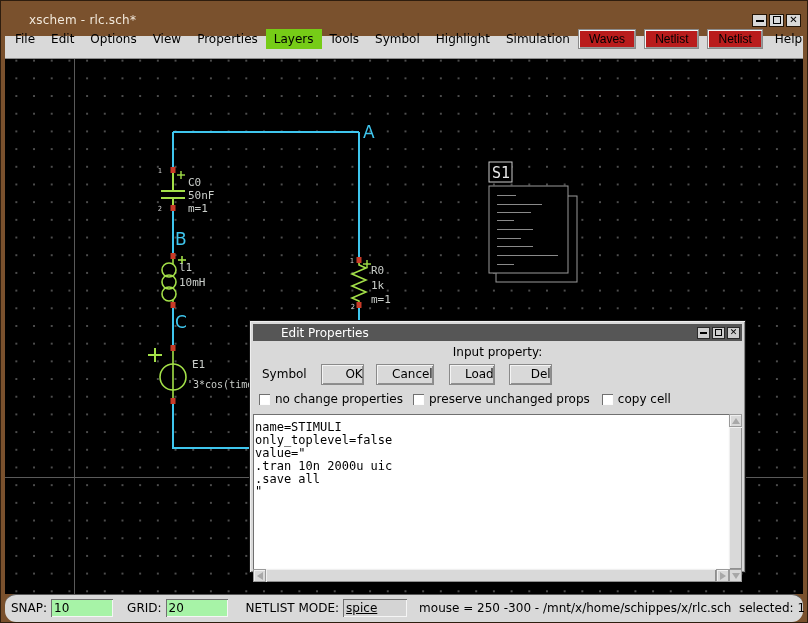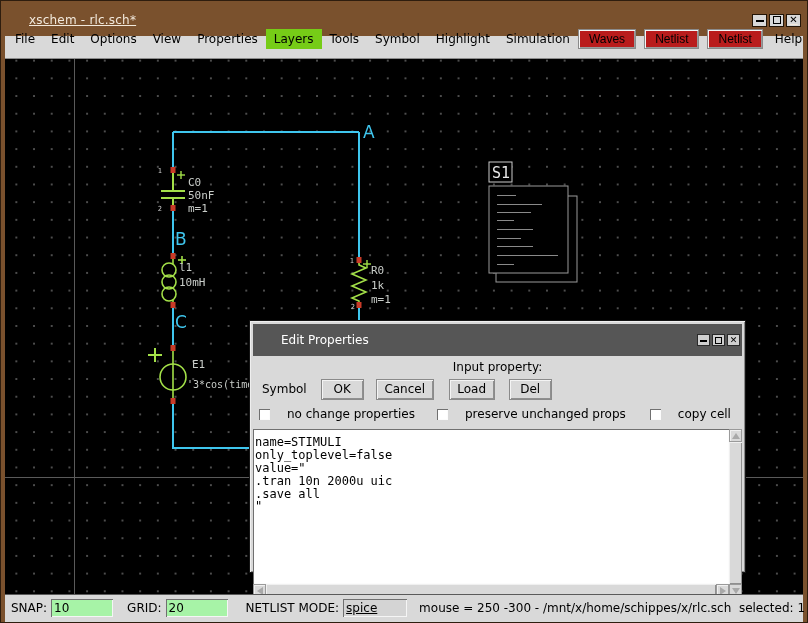--- a/index.html
+++ b/index.html
@@ -2,21 +2,21 @@
 <html><head>
 <meta charset="utf-8">
 <style>
   * { margin:0; padding:0; box-sizing:border-box; }
   html,body { width:808px; height:623px; }
   body { font-family:"DejaVu Sans","Liberation Sans",sans-serif; font-size:12px; color:#000; }
 
   .window { width:808px; height:623px; background:#7a512d; padding:0 4px; border:1px solid #2e1d0e; display:flex; flex-direction:column; }
 
   
-  .titlebar { height:36px; display:flex; align-items:center; color:#f2e9dc; padding:3px 2px 0 24px;text-decoration:underline; }
+  .titlebar { height:36px; display:flex; align-items:center; color:#f2e9dc; padding:3px 2px 0 24px; }
   .titlebar .title { font-size:12px; letter-spacing:0.2px; }
   .win-btns { margin-left:auto; display:flex; gap:2px; }
   .wbtn { width:15px; height:13px; background:#d9d9d9; border:1px solid #231507; display:flex; align-items:center; justify-content:center; }
   .glyph-min { width:8px; height:7px; border-bottom:2px solid #000; margin-top:-4px; }
   .glyph-max { width:8px; height:8px; border:1.5px solid #000; }
   .glyph-close { font-size:10px; font-weight:bold; line-height:1; color:#000; }
 
   
   .menubar { height:23px; background:#d9d9d9; display:flex; align-items:center; padding:0 4px 16px 2px; border-bottom:1px solid #8c8c8c; }
   .menu-item { padding:3px 8px; font-size:12px; cursor:default; white-space:nowrap; }
@@ -29,41 +29,41 @@
   
   .canvas { position:relative; height:544px; background-color:#000;
             background-image: radial-gradient(circle, #4d4d4d 0 0.8px, transparent 1px);
             background-size:17.7px 17.7px; background-position:2.5px 10.5px; overflow:hidden; }
   .canvas svg { position:absolute; left:0; top:0; }
 
   
   .dialog { position:absolute; left:244px; top:261px; width:497px; height:253px;
             background:#d9d9d9; border:1px solid #141414; padding:3px;
             box-shadow: inset 1px 1px 0 #efefef, inset -1px -1px 0 #8a8a8a; }
-  .dlg-titlebar { height:32px; background:#565656; display:flex; align-items:center; padding:0 2px 0 28px; }
+  .dlg-titlebar { height:17px; background:#565656; display:flex; align-items:center; padding:0 2px 0 28px; }
   .dlg-title { color:#fff; font-size:12px; }
   .dlg-btns { margin-left:auto; display:flex; gap:2px; }
   .dbtn { width:13px; height:12px; background:#cfcfcf; border:1px solid #2a2a2a; display:flex; align-items:center; justify-content:center; }
   .dbtn .glyph-min { width:7px; height:6px; border-bottom:2px solid #000; margin-top:-3px; }
   .dbtn .glyph-max { width:7px; height:7px; border:1.5px solid #000; }
   .dbtn .glyph-close { font-size:9px; }
 
   .dlg-header { text-align:center; font-size:12px; margin-top:4px; height:15px; }
   .sym-row { display:flex; align-items:center; margin-top:3px; height:22px; }
   .sym-label { margin-left:9px; font-size:12px; }
   .sym-input { margin-left:9px; width:184px; height:19px; background:#fff; border:none; font-size:12px; padding:0 3px;
                box-shadow: inset 1px 1px 0 #707070, inset -1px -1px 0 #fcfcfc; font-family:inherit; }
-  .tkbtn { height:21px; font-size:12px; background:#d9d9d9; border:1px solid #8a8a8a; text-align:center;
+  .tkbtn { height:21px; font-size:12px; background:#d9d9d9; border:1px solid #8a8a8a; text-align:right;
            box-shadow: inset 1px 1px 0 #f4f4f4, inset -1px -1px 0 #8f8f8f; padding:0; font-family:inherit; }
   .btn-ok { margin-left:14px; width:43px; }
   .btn-cancel { margin-left:12px; width:58px; }
   .btn-load { margin-left:15px; width:46px; }
   .btn-del { margin-left:14px; width:43px; }
 
-  .chk-row { display:flex; align-items:center; margin-top:5px; height:18px;gap:12px; }
+  .chk-row { display:flex; align-items:center; margin-top:5px; height:18px; }
   .chk { width:11px; height:11px; background:#fff; box-shadow: inset 1px 1px 0 #707070, inset -1px -1px 0 #fcfcfc; }
   .chk-label { margin-left:5px; font-size:12px; }
   .chk1 { margin-left:6px; } .chk2 { margin-left:10px; } .chk3 { margin-left:12px; }
 
   .text-region { display:flex; margin-top:6px; height:155px; }
   .prop-text { flex:1; background:#fff; border:none; resize:none; overflow:hidden;
                font-family:"DejaVu Sans Mono","Liberation Mono",monospace; font-size:12px; line-height:12.8px;
                padding:7px 2px; white-space:pre; box-shadow: inset 1px 1px 0 #707070, inset -1px -1px 0 #fcfcfc; }
   .vscroll { width:13px; display:flex; flex-direction:column; background:#c3c3c3; box-shadow: inset 1px 1px 0 #8f8f8f; }
   .scroll-arrow { width:13px; height:13px; background:#d9d9d9; border:1px solid #9a9a9a;
@@ -71,21 +71,21 @@
   .tri-up    { width:0; height:0; border-left:4px solid transparent; border-right:4px solid transparent; border-bottom:6px solid #a8a8a8; }
   .tri-down  { width:0; height:0; border-left:4px solid transparent; border-right:4px solid transparent; border-top:6px solid #a8a8a8; }
   .tri-left  { width:0; height:0; border-top:4px solid transparent; border-bottom:4px solid transparent; border-right:6px solid #a8a8a8; }
   .tri-right { width:0; height:0; border-top:4px solid transparent; border-bottom:4px solid transparent; border-left:6px solid #a8a8a8; }
   .vthumb { flex:1; background:#d9d9d9; box-shadow: inset 1px 1px 0 #f0f0f0, inset -1px -1px 0 #8f8f8f; }
   .hscroll-row { display:flex; height:13px; margin-top:0; }
   .hthumb { flex:1; background:#d9d9d9; box-shadow: inset 1px 1px 0 #f0f0f0, inset -1px -1px 0 #8f8f8f; }
   .corner { width:13px; height:13px; background:#d9d9d9; border:1px solid #9a9a9a; display:flex; align-items:center; justify-content:center; }
 
   
-  .statusbar { height:29px; background:#d9d9d9; display:flex; align-items:center; padding:0 6px; border-top:1px solid #5a5a5a; }
+  .statusbar { height:29px; background:#d9d9d9; display:flex; align-items:center; padding:0 6px; border-top:1px solid #5a5a5a;border-radius:11px; }
   .sb-label { font-size:12px; white-space:pre; }
   .sb-input { height:18px; border:none; font-size:12px; padding:8px 3px; font-family:inherit;
               box-shadow: inset 1px 1px 0 #707070, inset -1px -1px 0 #f5f5f5; }
   .sb-green { background:#a7f3a7; width:62px; margin-left:4px; }
   .sb-gray  { background:#d4d4d4; width:64px; margin-left:4px;text-decoration:underline; }
   .ml14 { margin-left:14px; } .ml18 { margin-left:18px; }
   .sb-info { margin-left:12px; font-size:12px; white-space:pre; }
 
   
   text.complabel { font-family:"DejaVu Sans Mono","Liberation Mono",monospace; }

